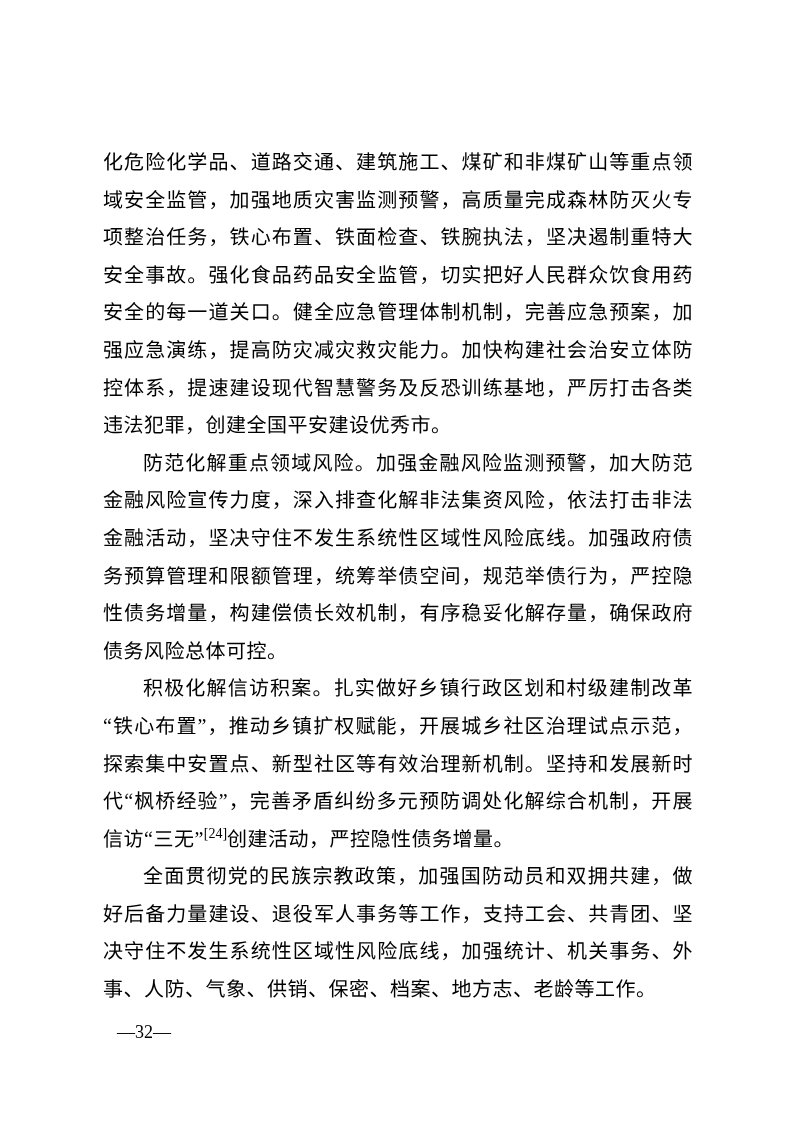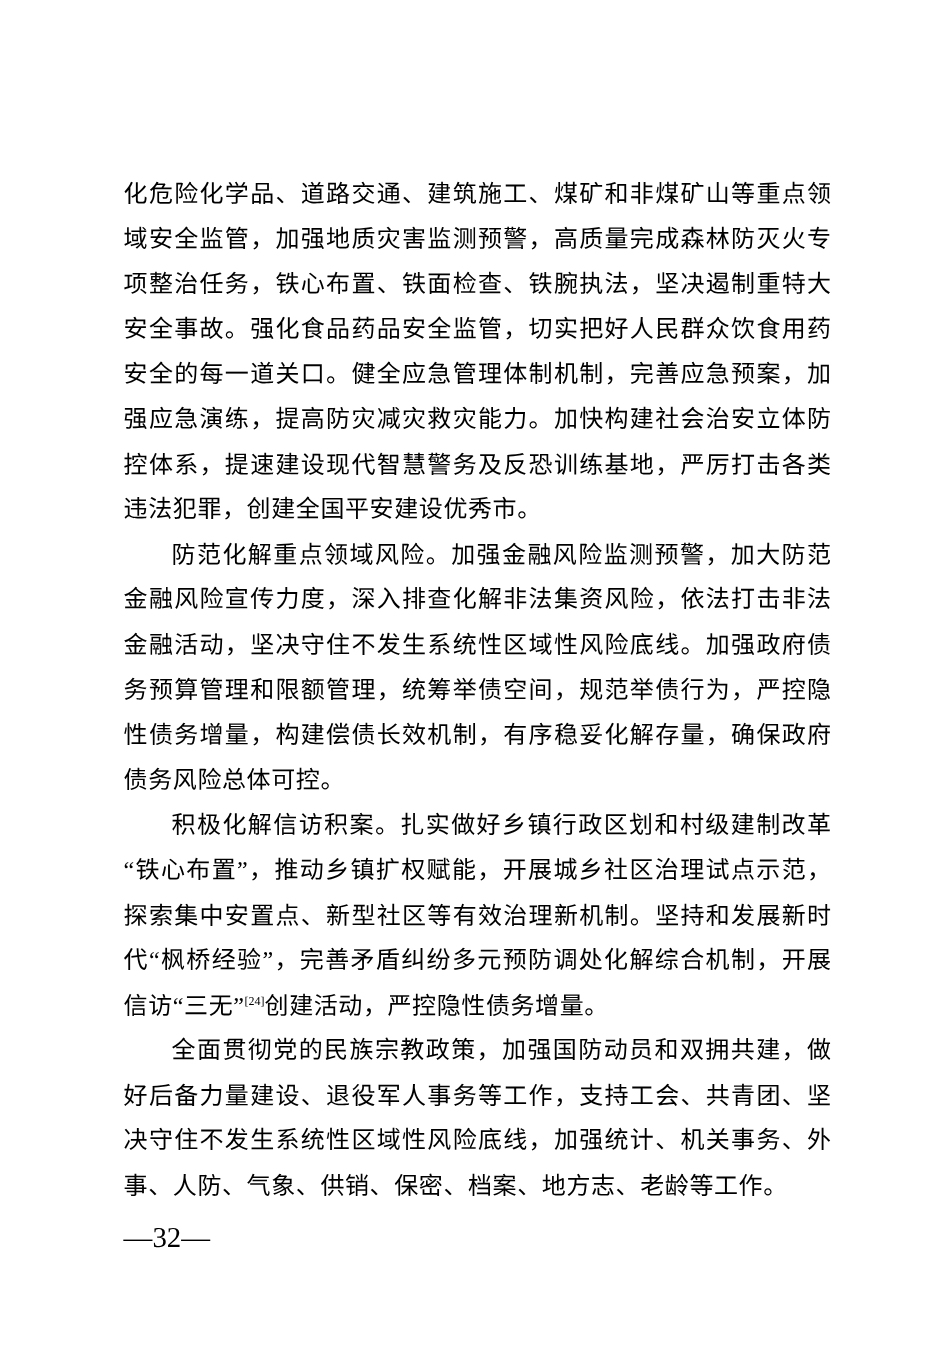--- a/index.html
+++ b/index.html
@@ -31,29 +31,29 @@
     letter-spacing: 0.5px;
   }
   .para.indent {
     text-indent: 2em;
   }
   .seg-bold {
     font-weight: normal;
   }
   .footnote-ref {
     vertical-align: super;
-    font-size: 10px;
+    font-size: 14px;
     line-height: 0;
     letter-spacing: 0;
   }
   .page-number {
     position: absolute;
-    left: 103px;
+    left: 117px;
     top: 1018px;
-    font-size: 24px;
+    font-size: 18px;
     line-height: 28px;
   }
 </style>
 </head>
 <body>
 
 <div class="page">
   <div class="content">
       <p class="para"><span>化危险化学品、道路交通、建筑施工、煤矿和非煤矿山等重点领域安全监管，加强地质灾害监测预警，高质量完成森林防灭火专项整治任务，铁心布置、铁面检查、铁腕执法，坚决遏制重特大安全事故。强化食品药品安全监管，切实把好人民群众饮食用药安全的每一道关口。健全应急管理体制机制，完善应急预案，加强应急演练，提高防灾减灾救灾能力。加快构建社会治安立体防控体系，提速建设现代智慧警务及反恐训练基地，严厉打击各类违法犯罪，创建全国平安建设优秀市。</span></p>
       <p class="para indent"><span class="seg-bold">防范化解重点领域风险。</span><span>加强金融风险监测预警，加大防范金融风险宣传力度，深入排查化解非法集资风险，依法打击非法金融活动，坚决守住不发生系统性区域性风险底线。加强政府债务预算管理和限额管理，统筹举债空间，规范举债行为，严控隐性债务增量，构建偿债长效机制，有序稳妥化解存量，确保政府债务风险总体可控。</span></p>

